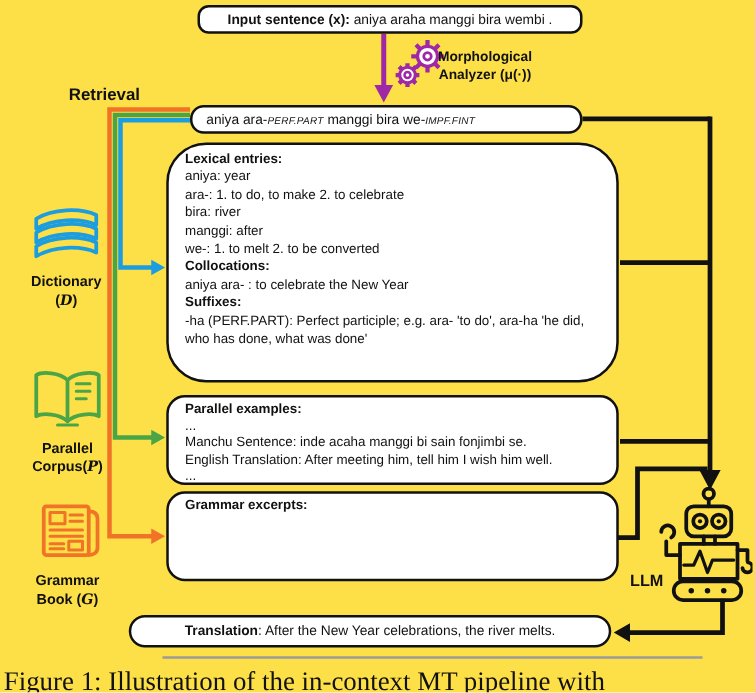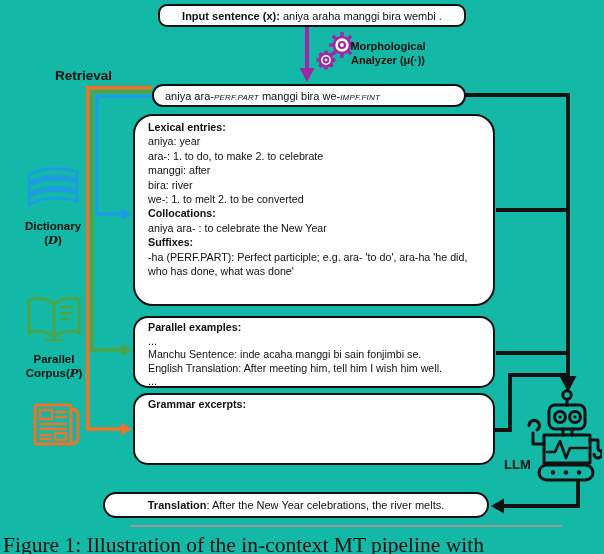--- a/index.html
+++ b/index.html
@@ -1,17 +1,17 @@
 <!DOCTYPE html>
 <html><head>
 <meta charset="utf-8">
 <style>
   html,body{margin:0;padding:0;background:#fff;}
   #canvas{
-    position:relative;width:604px;height:554px;background:#14b8a6;overflow:hidden;
+    position:relative;width:604px;height:554px;background:#fde047;overflow:hidden;
     font-family:"Liberation Sans",sans-serif;color:#111;
   }
   .abs{position:absolute;}
   svg{display:block;}
   .rbox{
     position:absolute;background:#fff;border:2.2px solid #111;box-sizing:border-box;
   }
   .pillbox{border-radius:12px;display:flex;align-items:center;}
   .smallcap{font-size:8px;letter-spacing:.2px;font-style:italic;}
   .boxtext{font-size:10.7px;line-height:14.4px;}
@@ -87,26 +87,26 @@
   </div>
 
   <div class="abs b" style="left:55px;top:68px;font-size:13.5px;">Retrieval</div>
 
   <div class="rbox pillbox" style="left:152px;top:84px;width:314px;height:23px;border-radius:11px;padding-left:11px;">
     <span style="font-size:11px;white-space:nowrap;">
       <span>aniya ara-</span><span class="smallcap">PERF.PART</span><span> manggi bira we-</span><span class="smallcap">IMPF.FINT</span>
     </span>
   </div>
 
-  <div class="rbox boxtext" style="left:133px;top:114px;width:362px;height:192px;border-radius:20px;padding:4px 12px 2px 13px;">
+  <div class="rbox boxtext" style="left:133px;top:114px;width:362px;height:192px;border-radius:32px;padding:4px 12px 2px 13px;">
     <div class="b">Lexical entries:</div>
     <div>aniya: year</div>
     <div>ara-: 1. to do, to make 2. to celebrate</div>
+    <div>bira: river</div>
     <div>manggi: after</div>
-    <div>bira: river</div>
     <div>we-: 1. to melt 2. to be converted</div>
     <div class="b">Collocations:</div>
     <div>aniya ara- : to celebrate the New Year</div>
     <div class="b">Suffixes:</div>
     <div>-ha (PERF.PART): Perfect participle; e.g. ara- 'to do', ara-ha 'he did, who has done, what was done'</div>
   </div>
 
   <div class="rbox boxtext" style="left:133px;top:316px;width:362px;height:72px;border-radius:15px;padding:3px 12px 0 13px;line-height:13.6px;">
     <div class="b">Parallel examples:</div>
     <div>...</div>
@@ -147,20 +147,24 @@
   <svg class="abs" style="left:30px;top:401px;" width="54" height="48" viewBox="0 0 54 48">
     <g fill="none" stroke-width="3" stroke-linejoin="round" stroke-linecap="round" stroke="#f07328">
       <rect x="5" y="4" width="36" height="39" rx="2" stroke="#f07328"></rect>
       <path d="M41,8 C46,8 48,10 48,14 L48,37 C48,41 45,43 41,43" stroke="#f07328"></path>
       <rect x="10" y="9" width="12" height="9" stroke-width="2.4" stroke="#f07328"></rect>
       <path d="M26,11 H36 M26,16 H36 M10,23 H36 M10,28 H36" stroke-width="2.4" stroke="#f07328"></path>
       <rect x="25" y="32" width="11" height="7" stroke-width="2.4" stroke="#f07328"></rect>
       <path d="M10,34 H21 M10,38 H21" stroke-width="2.4" stroke="#f07328"></path>
     </g>
   </svg>
+  <div class="srclabel" style="left:6px;top:446px;width:96px;">
+    <div>Grammar</div>
+    <div><span>Book (</span><span class="scriptletter">G</span><span>)</span></div>
+  </div>
 
   <svg class="abs" style="left:520px;top:388px;" width="82" height="94" viewBox="0 0 82 94">
     <g fill="none" stroke-width="3" stroke-linejoin="round" stroke-linecap="round" stroke="#111111">
       <circle cx="47" cy="7" r="4.2" stroke="#111111"></circle>
       <path d="M47,11.5 V17" stroke="#111111"></path>
       <rect x="29" y="17" width="36" height="24" rx="6" stroke="#111111"></rect>
       <circle cx="40" cy="29" r="5.4" stroke="#111111"></circle>
       <circle cx="55" cy="29" r="5.4" stroke="#111111"></circle>
       <circle cx="40" cy="29" r="1.7" stroke="none" fill="#111111"></circle>
       <circle cx="55" cy="29" r="1.7" stroke="none" fill="#111111"></circle>

